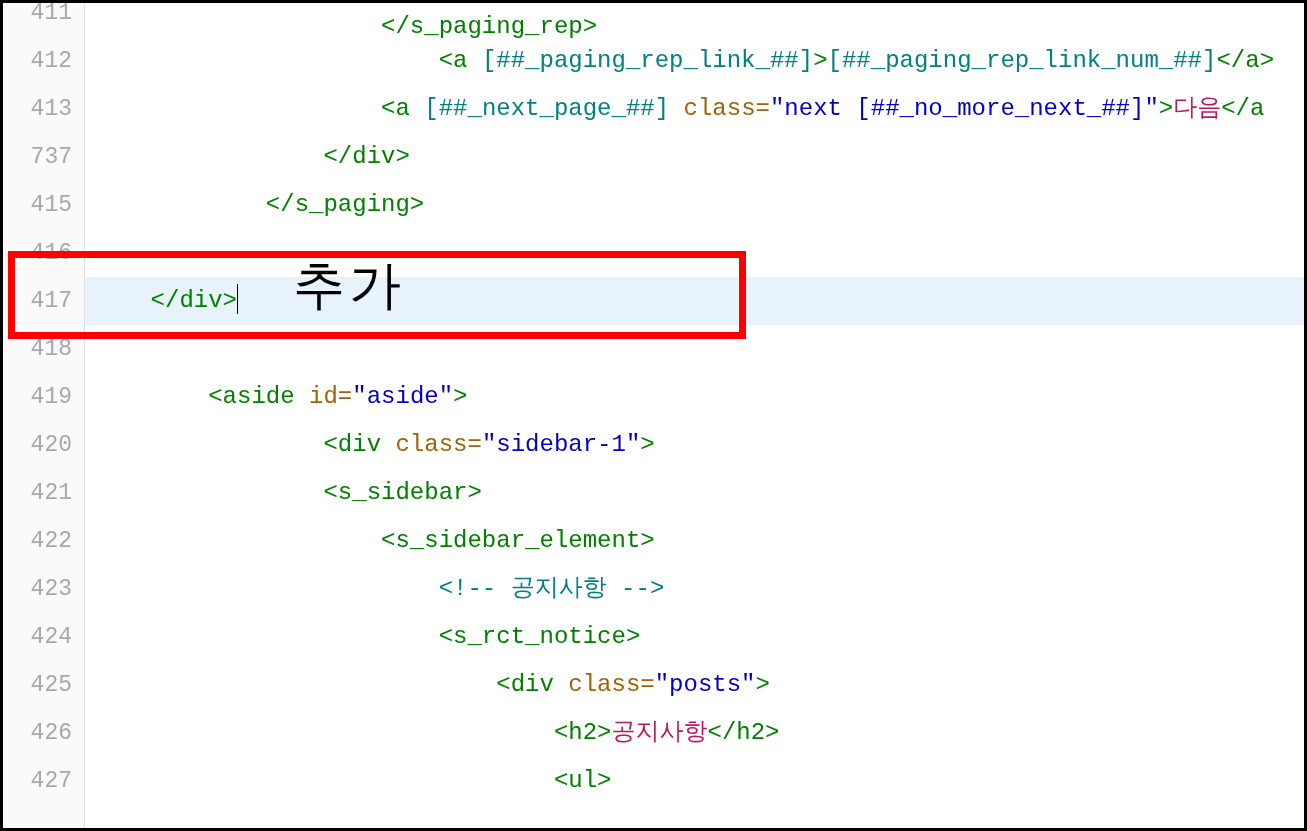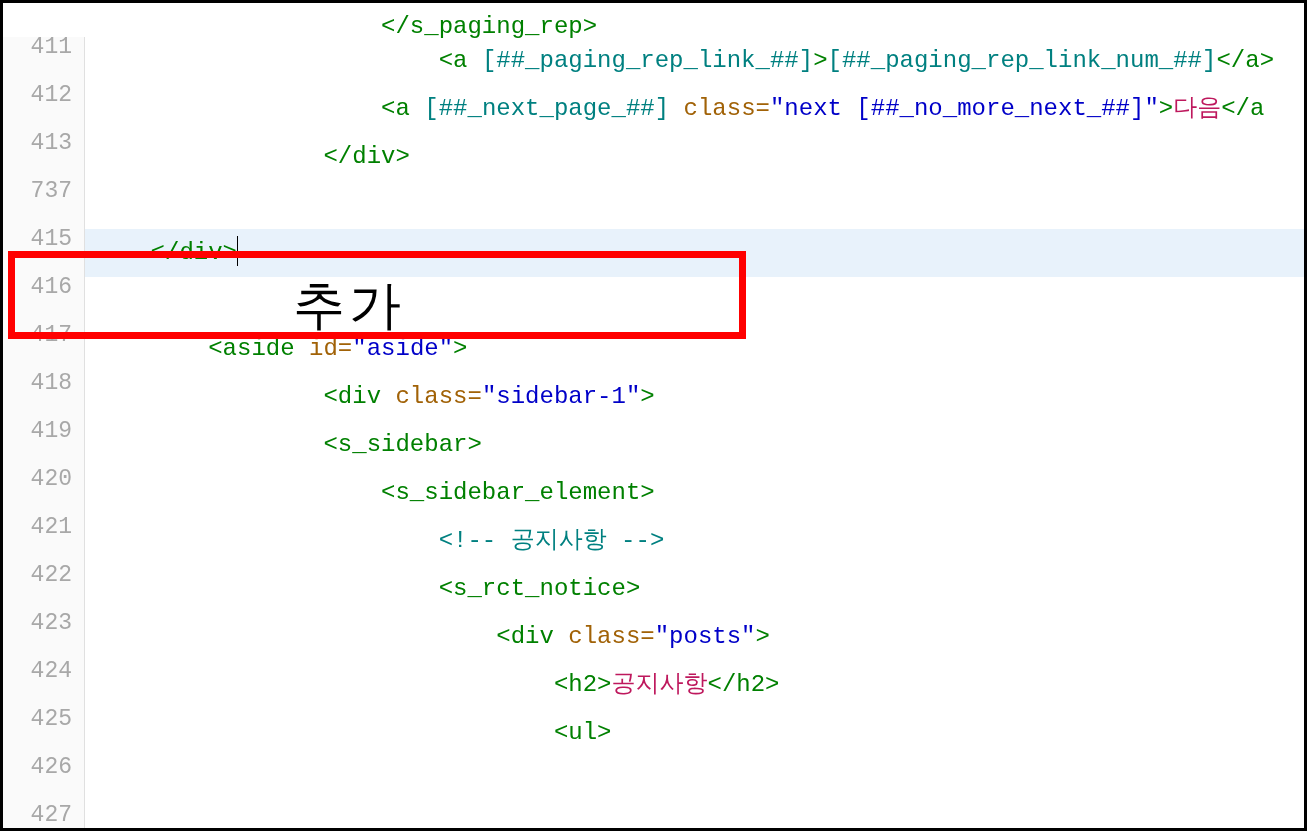--- a/index.html
+++ b/index.html
@@ -15,21 +15,20 @@
 }
 .editor {
   display: flex;
   height: 100%;
 }
 .gutter {
   width: 82px;
   background: #fafafa;
   border-right: 1px solid #e0e0e0;
   flex-shrink: 0;
-  margin-top: 34px;
 }
 .line-number {
   height: 48px;
   line-height: 48px;
   text-align: right;
   padding-right: 12px;
   color: #a8a8a8;
   font-size: 23px;
   user-select: none;
 }
@@ -77,21 +76,21 @@
   top: 248px;
   width: 738px;
   height: 88px;
   border: 7px solid #ff0000;
   pointer-events: none;
   z-index: 10;
 }
 .annotation-label {
   position: absolute;
   left: 290px;
-  top: 268px;
+  top: 248px;
   font-family: "Malgun Gothic", sans-serif;
   font-size: 52px;
   color: #000;
   z-index: 11;
   pointer-events: none;
   letter-spacing: 4px;
 }
 </style>
 </head>
 <body>
@@ -114,20 +113,21 @@
       <div class="line-number">424</div>
       <div class="line-number">425</div>
       <div class="line-number">426</div>
       <div class="line-number">427</div>
     </div>
   <div class="code-area">
       <div class="code-line"><span>                    </span><span class="tag">&lt;/s_paging_rep&gt;</span></div>
       <div class="code-line first"><span>                        </span><span class="tag">&lt;a</span><span class="txt"> </span><span class="bracket">[##_paging_rep_link_##]</span><span class="tag">&gt;</span><span class="bracket">[##_paging_rep_link_num_##]</span><span class="tag">&lt;/a&gt;</span></div>
       <div class="code-line"><span>                    </span><span class="tag">&lt;a</span><span class="txt"> </span><span class="bracket">[##_next_page_##]</span><span class="txt"> </span><span class="attr">class=</span><span class="val">"next [##_no_more_next_##]"</span><span class="tag">&gt;</span><span class="txt">다음</span><span class="tag">&lt;/a</span></div>
       <div class="code-line"><span>                </span><span class="tag">&lt;/div&gt;</span></div>
+      <div class="code-line"><span>            </span><span class="tag">&lt;/s_paging&gt;</span></div>
       <div class="code-line"><span></span></div>
       <div class="code-line highlighted"><span>    </span><span class="tag">&lt;/div&gt;</span><span class="cursor"></span></div>
       <div class="code-line"><span></span></div>
       <div class="code-line"><span>        </span><span class="tag">&lt;aside</span><span class="txt"> </span><span class="attr">id=</span><span class="val">"aside"</span><span class="tag">&gt;</span></div>
       <div class="code-line"><span>                </span><span class="tag">&lt;div</span><span class="txt"> </span><span class="attr">class=</span><span class="val">"sidebar-1"</span><span class="tag">&gt;</span></div>
       <div class="code-line"><span>                </span><span class="tag">&lt;s_sidebar&gt;</span></div>
       <div class="code-line"><span>                    </span><span class="tag">&lt;s_sidebar_element&gt;</span></div>
       <div class="code-line"><span>                        </span><span class="comment">&lt;!-- 공지사항 --&gt;</span></div>
       <div class="code-line"><span>                        </span><span class="tag">&lt;s_rct_notice&gt;</span></div>
       <div class="code-line"><span>                            </span><span class="tag">&lt;div</span><span class="txt"> </span><span class="attr">class=</span><span class="val">"posts"</span><span class="tag">&gt;</span></div>

